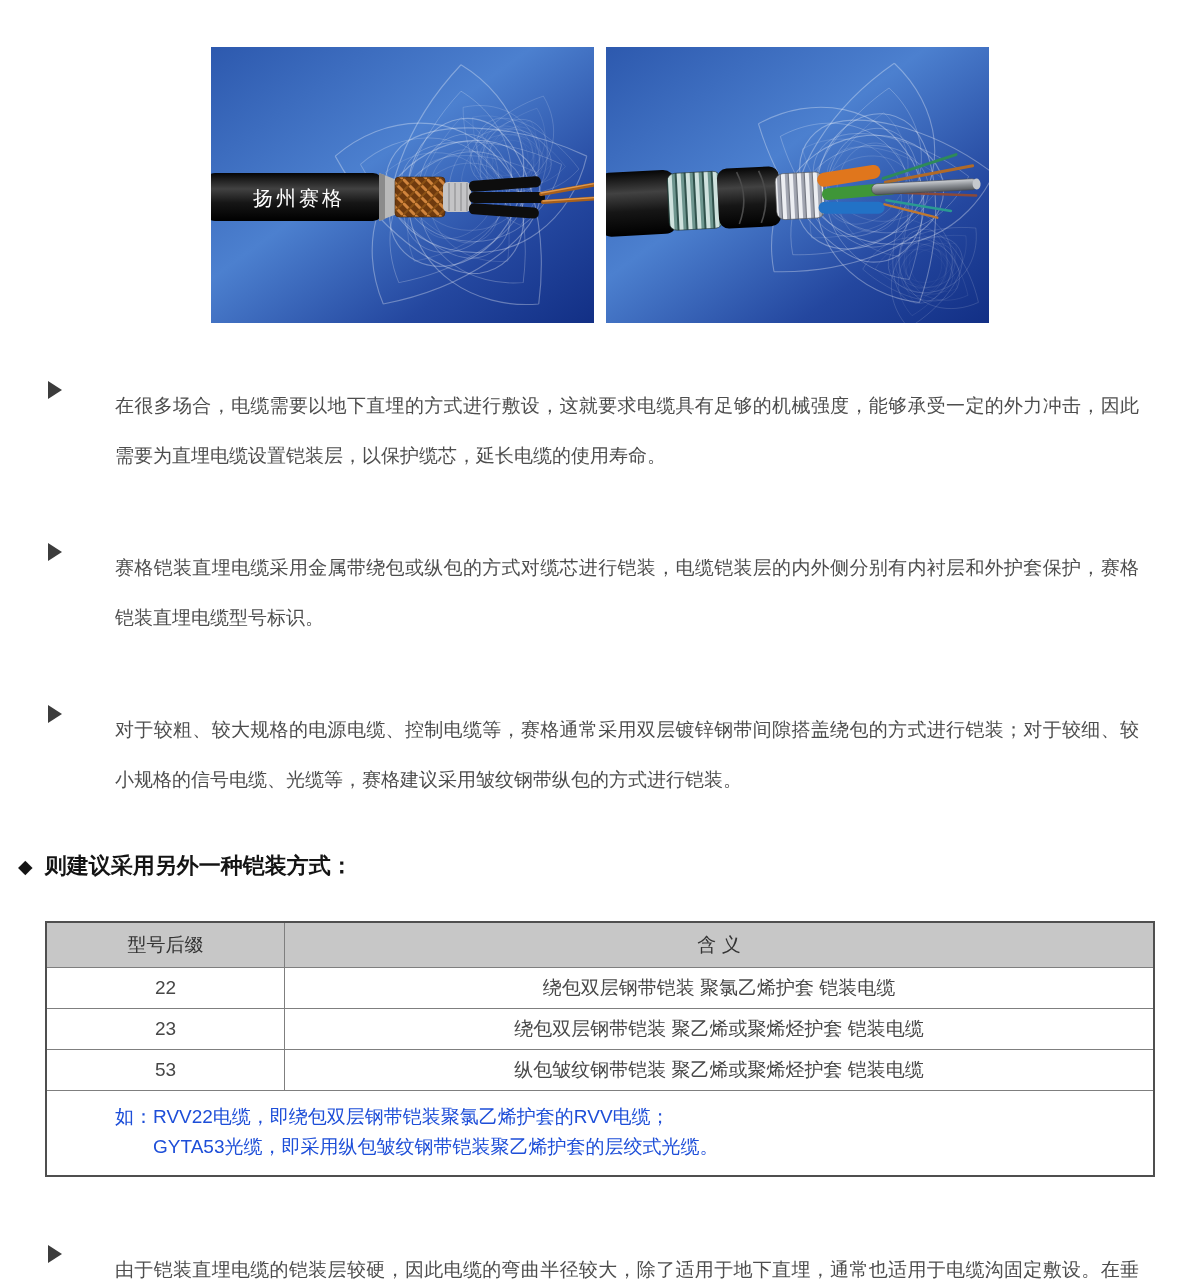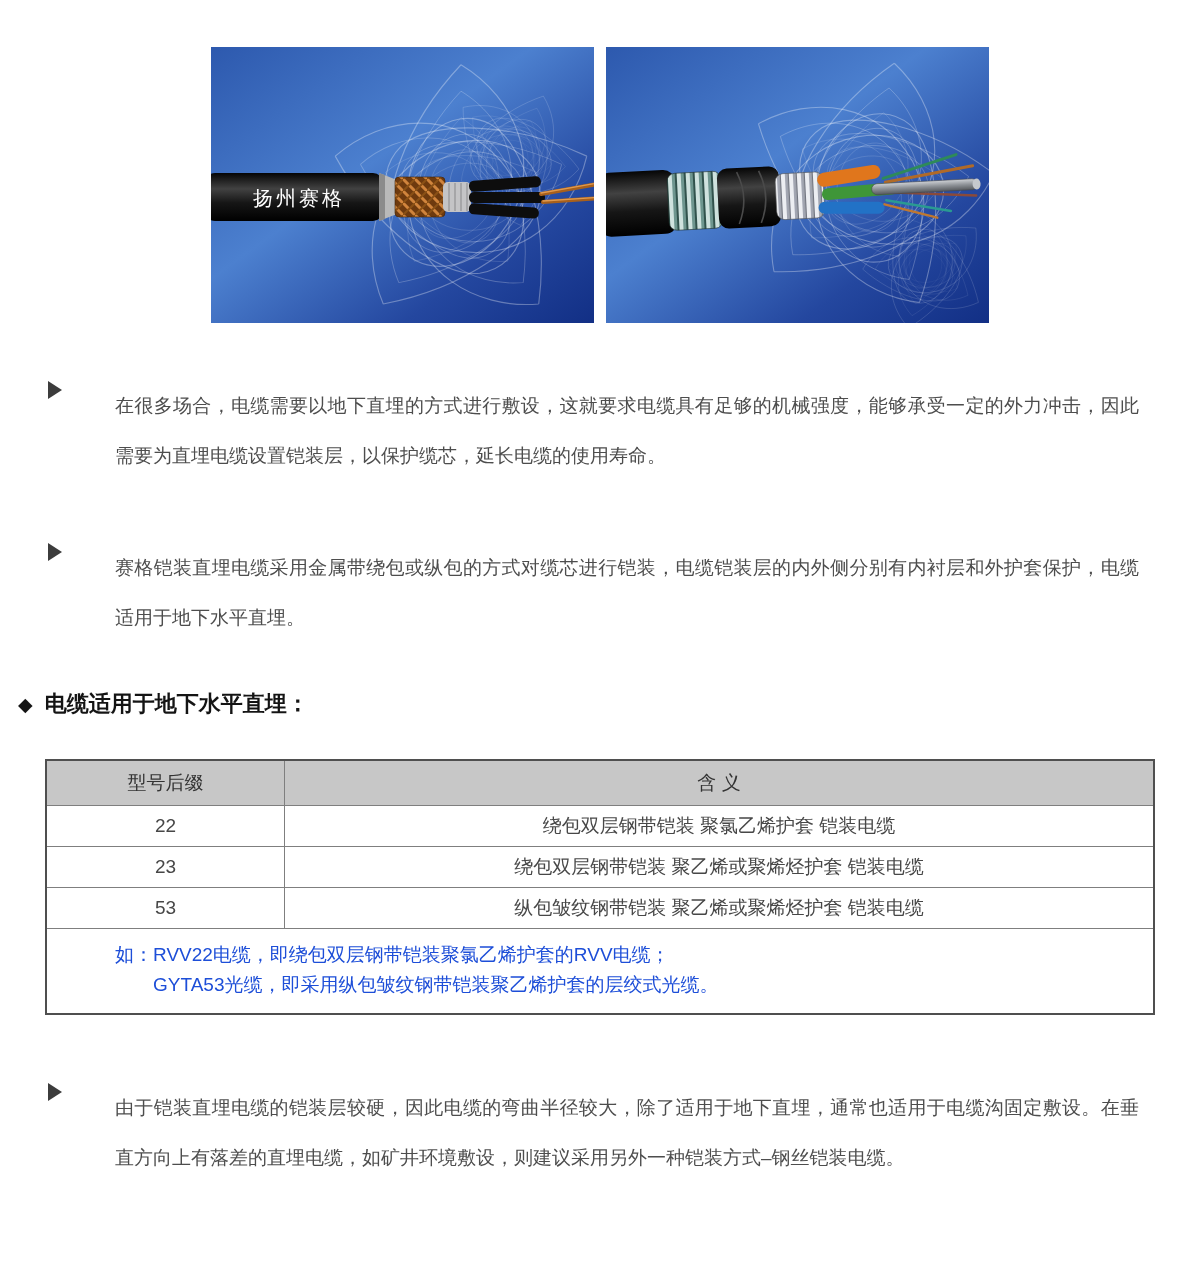--- a/index.html
+++ b/index.html
@@ -146,27 +146,31 @@
 
 </div>
 
 <div class="bullets">
   <div class="bullet-row">
     <span class="tri"></span>
     <p class="bullet-text">在很多场合，电缆需要以地下直埋的方式进行敷设，这就要求电缆具有足够的机械强度，能够承受一定的外力冲击，因此需要为直埋电缆设置铠装层，以保护缆芯，延长电缆的使用寿命。</p>
   </div>
   <div class="bullet-row">
     <span class="tri"></span>
-    <p class="bullet-text">赛格铠装直埋电缆采用金属带绕包或纵包的方式对缆芯进行铠装，电缆铠装层的内外侧分别有内衬层和外护套保护，电缆适用于地下水平直埋。</p>
+    <p class="bullet-text">赛格铠装直埋电缆采用金属带绕包或纵包的方式对缆芯进行铠装，电缆铠装层的内外侧分别有内衬层和外护套保护，赛格铠装直埋电缆型号标识。</p>
+  </div>
+  <div class="bullet-row">
+    <span class="tri"></span>
+    <p class="bullet-text">对于较粗、较大规格的电源电缆、控制电缆等，赛格通常采用双层镀锌钢带间隙搭盖绕包的方式进行铠装；对于较细、较小规格的信号电缆、光缆等，赛格建议采用皱纹钢带纵包的方式进行铠装。</p>
   </div>
 </div>
 
 <div class="section-header">
   <span class="diamond">◆</span>
-  <span>电缆适用于地下水平直埋：</span>
+  <span>则建议采用另外一种铠装方式：</span>
 </div>
 
 <table class="model-table">
   <thead>
     <tr>
       <th class="col-suffix">型号后缀</th>
       <th>含  义</th>
     </tr>
   </thead>
   <tbody>

